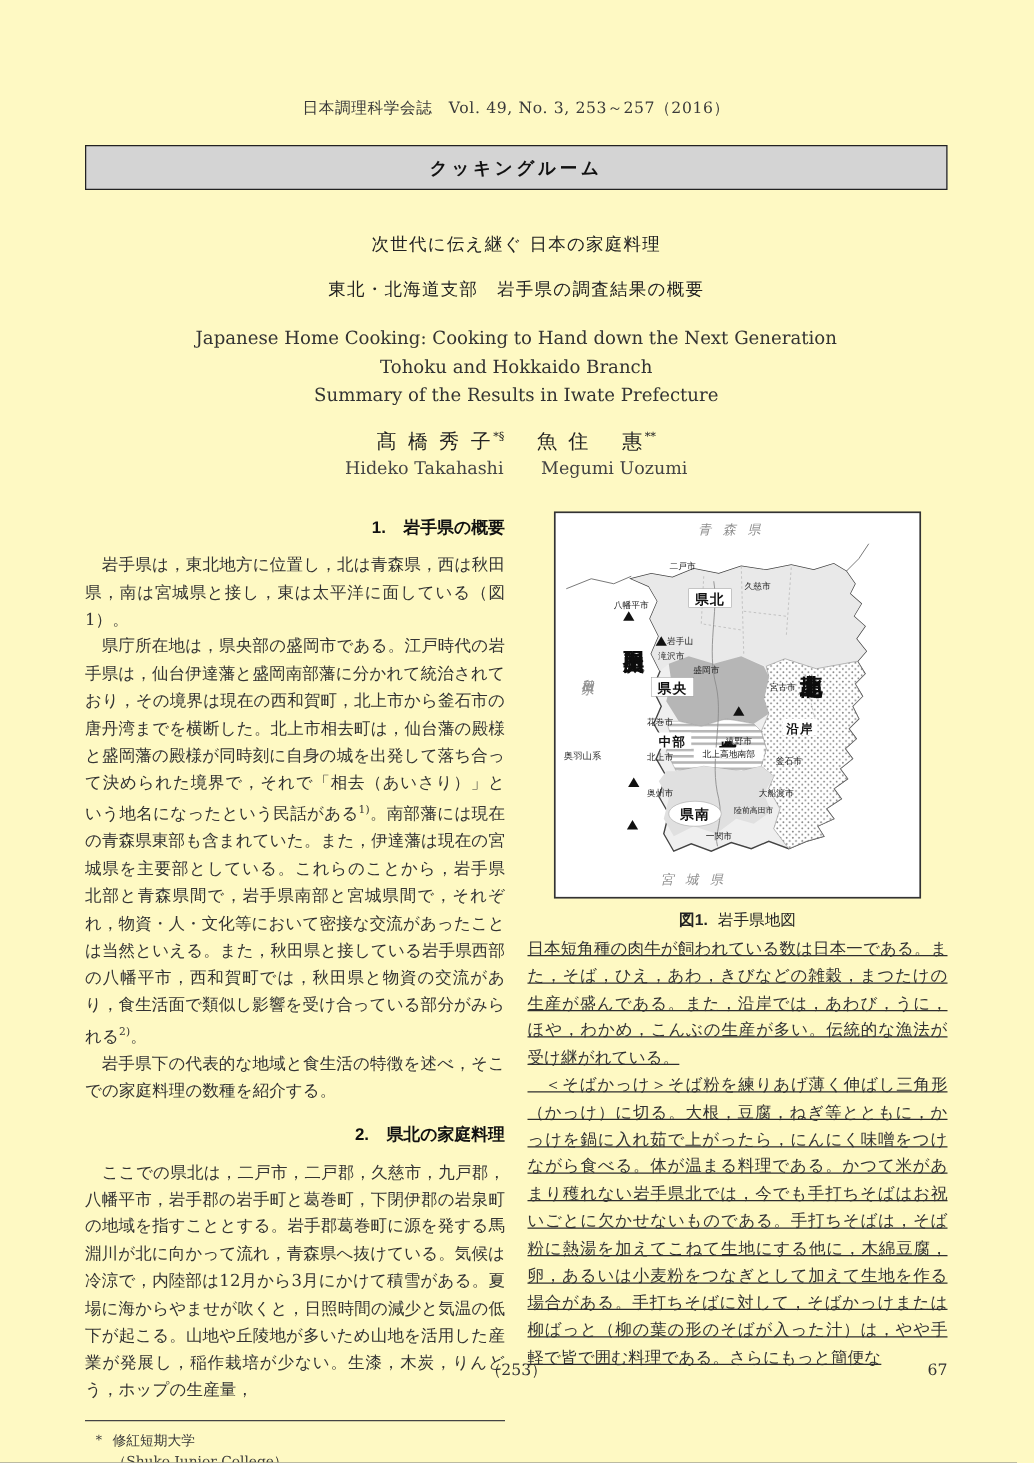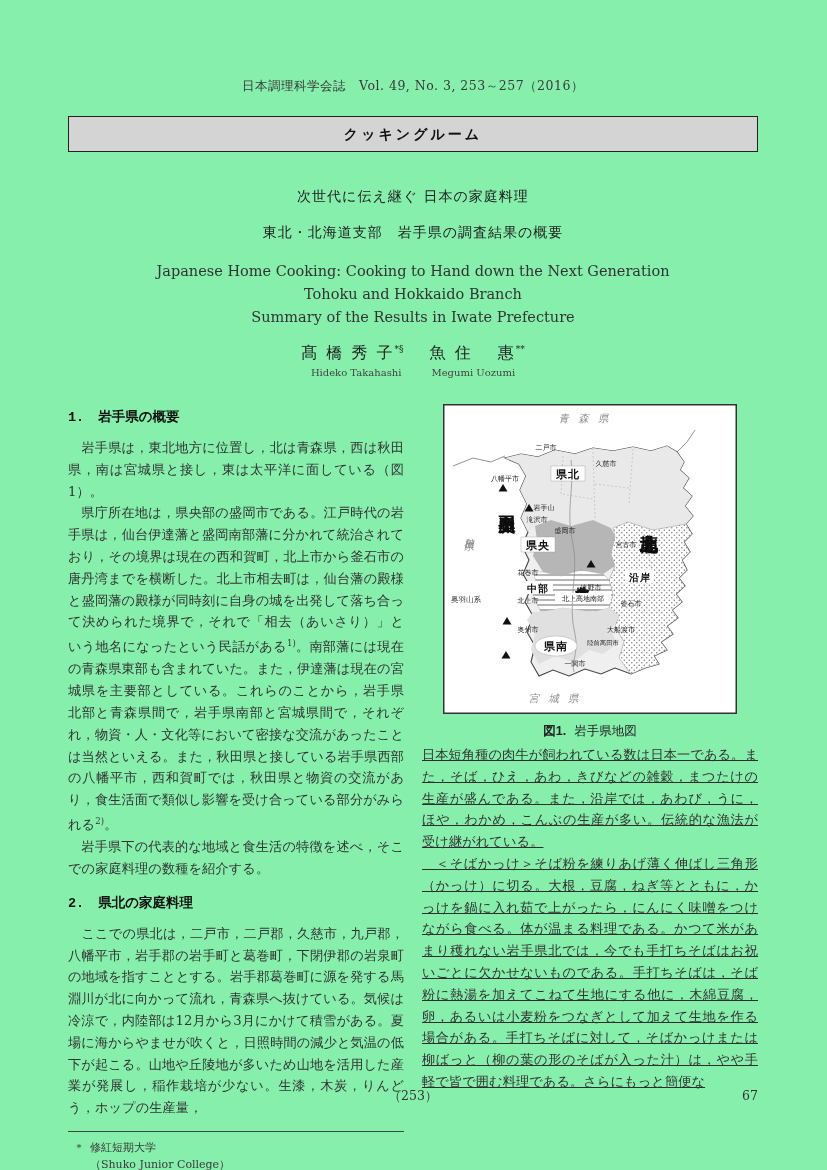--- a/index.html
+++ b/index.html
@@ -1,18 +1,18 @@
 <!DOCTYPE html>
 <html><head>
 <meta charset="utf-8">
 <style>
   html,body { margin:0; padding:0; background:#888; }
   .page {
     position:relative; width:827px; height:1170px; margin:0 auto;
-    background:#86efac; overflow:hidden;
+    background:#fef9c3; overflow:hidden;
     font-family:"DejaVu Serif","Liberation Serif",serif;
     color:#2e2e2e;
   }
   .content { position:absolute; left:68px; top:0; width:690px; }
   .journal-line {
     margin-top:78px; text-align:center; font-size:12.5px; color:#3a3a3a;
     letter-spacing:0.5px;
   }
   .banner {
     margin-top:21px; background:#d4d4d4; border:1.5px solid #222;
@@ -21,33 +21,33 @@
     font-weight:bold; font-size:14px; letter-spacing:3px; color:#111;
   }
   .title-jp { margin:26px 0 0 0; text-align:center; font-weight:normal; }
   .title-jp .t1, .title-jp .t2 {
     display:block; font-size:14px; line-height:36px; color:#222; letter-spacing:1px;
   }
   .title-en { margin-top:10px; text-align:center; font-size:14.5px; line-height:23px; color:#333; }
   .authors { margin-top:14px; text-align:center; font-size:16px; color:#222; letter-spacing:2px; }
   .authors sup { font-size:9px; letter-spacing:0; }
   .authors .gap { display:inline-block; width:26px; }
-  .authors-en { margin-top:3px; text-align:center; font-size:10px; color:#444; }
+  .authors-en { margin-top:3px; text-align:center; font-size:14px; color:#444; }
   .authors-en .gap { display:inline-block; width:30px; }
 
   .columns { display:flex; gap:18px; margin-top:26px; }
   .col { width:336px; }
   .col p {
     margin:0; font-size:13.2px; line-height:21.8px; text-align:justify;
     color:#333; letter-spacing:0.1px;
   }
   .col p sup { font-size:8.5px; }
   .sec-heading {
-    margin:4px 0 11px 0; text-align:left;
-    font-family:Liberation Mono, monospace;
+    margin:4px 0 11px 0; text-align:right;
+    font-family:Liberation Sans, sans-serif;
     font-weight:bold; font-size:13.5px; color:#111;
   }
   .sec-heading.second { margin-top:14px; }
   .sec-num { margin-right:14px; }
 
   .footnotes {
     margin-top:12px; border-top:1px solid #444; padding-top:7px;
     font-size:11px; line-height:17px; color:#3a3a3a;
   }
   .fn-row { display:flex; }

